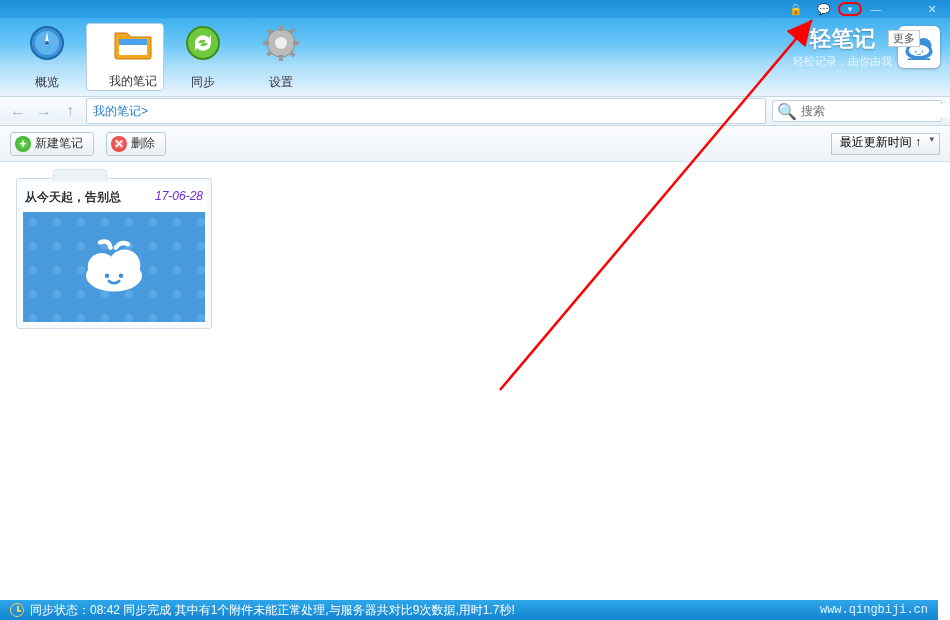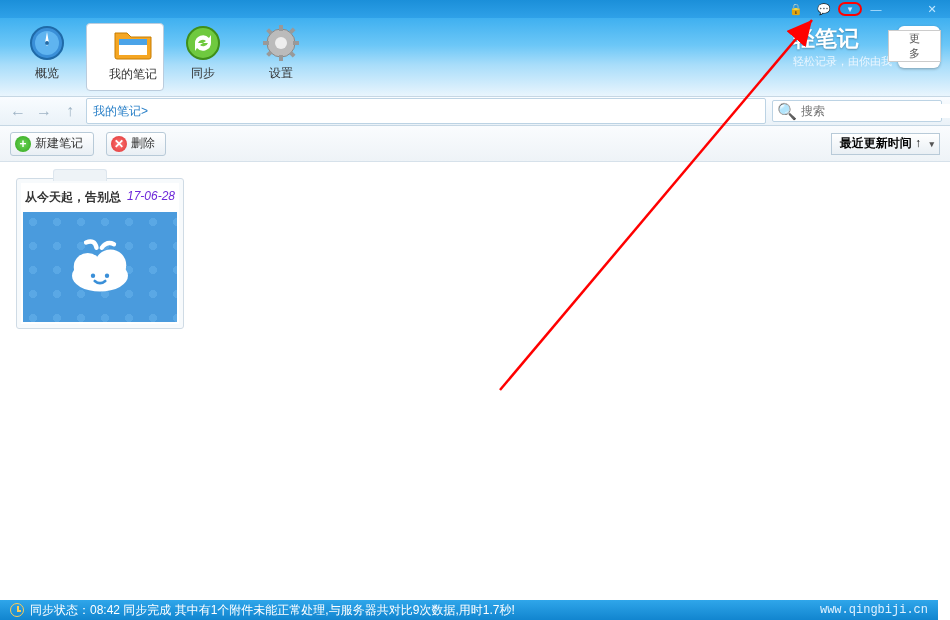--- a/index.html
+++ b/index.html
@@ -5,51 +5,51 @@
 * { margin: 0; padding: 0; box-sizing: border-box; font-family: "Microsoft YaHei", Arial, sans-serif; }
 body { width: 950px; height: 620px; overflow: hidden; background: #fff; position: relative; }
 
 
 .titlebar { height: 18px; background: linear-gradient(#1b8fd9, #2fa1e8); display: flex; justify-content: flex-end; align-items: center; padding-right: 4px; }
 .titlebar .sys-icon { width: 28px; height: 14px; display: flex; align-items: center; justify-content: center; color: #bfe6ff; font-size: 11px; cursor: pointer; }
 .titlebar .dropdown-highlight { width: 24px; height: 14px; border: 2px solid #ff0000; border-radius: 7px; display: flex; align-items: center; justify-content: center; }
 
 
 .toolbar { height: 78px; background: linear-gradient(180deg, #3fb0f0 0%, #6cc7f7 35%, #a8ddfa 60%, #e9f5fd 100%); display: flex; align-items: center; padding: 4px 8px; position: relative; }
-.tool-item { width: 78px; height: 68px; display: flex; flex-direction: column; align-items: center; justify-content: flex-start; border-radius: 4px; cursor: pointer; font-size: 12px; color: #333; }
+.tool-item { width: 78px; height: 68px; display: flex; flex-direction: column; align-items: center; justify-content: space-between; border-radius: 4px; cursor: pointer; font-size: 12px; color: #333; }
 .tool-item.active { background: #fff; border: 1px solid #bcd; padding-left: 16px; }
 .tool-item .ico { width: 40px; height: 40px; display: flex; align-items: center; justify-content: center; }
 .tool-item span { margin-top: 2px; }
 
 .brand { position: absolute; right: 10px; top: 6px; display: flex; align-items: center; gap: 6px; }
-.brand-text { color: #fff; text-align: left; }
+.brand-text { color: #fff; text-align: center; }
 .brand-title { font-size: 22px; font-weight: bold; text-shadow: 0 1px 2px rgba(0,0,0,.3); }
 .brand-sub { font-size: 11px; color: #eaf6ff; }
 .brand-logo { width: 42px; height: 42px; background: #fff; border-radius: 6px; box-shadow: 0 1px 3px rgba(0,0,0,.3); display: flex; align-items: center; justify-content: center; }
-.more-badge { position: absolute; left: -10px; top: 4px; background: #fff; border: 1px solid #ccc; font-size: 11px; padding: 0 20px; color: #555; }
+.more-badge { position: absolute; left: -10px; top: 4px; background: #fff; border: 1px solid #ccc; font-size: 11px; padding: 0 4px; color: #555; }
 
 
 .navrow { height: 30px; background: linear-gradient(#f9fcff, #eaf2f8); border-top: 1px solid #c6d7e4; border-bottom: 1px solid #c6d7e4; display: flex; align-items: center; padding: 0 8px; gap: 6px; }
 .navbtn { width: 20px; height: 20px; color: #9fb4c5; font-size: 16px; display: flex; align-items: center; justify-content: center; cursor: pointer; }
 .breadcrumb { flex: 1; height: 22px; border: 1px solid #bcd3e4; background: #fff; border-radius: 2px; padding: 12px 6px; font-size: 12px; color: #2a80c8; display: flex; align-items: center; }
 .search { width: 170px; height: 22px; border: 1px solid #bcd3e4; background: #fff; border-radius: 2px; display: flex; align-items: center; padding: 0 4px; gap: 4px; }
 .search input { border: none; outline: none; flex: 1; font-size: 12px; color: #555; }
 
 
 .actionrow { height: 36px; background: linear-gradient(#fafcfe, #eef3f7); border-bottom: 1px solid #d6e1ea; display: flex; align-items: center; padding: 0 10px; gap: 12px; }
 .btn { height: 24px; border: 1px solid #b8cad8; border-radius: 3px; background: linear-gradient(#fff, #e9eff4); display: flex; align-items: center; padding: 0 10px 0 4px; font-size: 12px; color: #333; cursor: pointer; gap: 4px; }
 .btn .circ { width: 16px; height: 16px; border-radius: 50%; display: flex; align-items: center; justify-content: center; color: #fff; font-size: 12px; font-weight: bold; }
 .circ.green { background: radial-gradient(#6fd65a, #2fa51a); }
 .circ.red { background: radial-gradient(#f77, #d33); }
-.sortbtn { margin-left: auto; height: 22px; border: 1px solid #b8cad8; background: linear-gradient(#fff, #e9eff4); font-size: 12px; padding: 0 18px 0 8px; position: relative; cursor: pointer; display: flex; align-items: center; font-weight: bold; }
+.sortbtn { margin-left: auto; height: 22px; border: 1px solid #b8cad8; background: linear-gradient(#fff, #e9eff4); font-size: 12px; padding: 0 18px 0 8px; position: relative; cursor: pointer; display: flex; align-items: flex-start; }
 .sortbtn::after { content: "▾"; position: absolute; right: 5px; font-size: 9px; color: #555; }
 
 
 .content { position: absolute; top: 162px; bottom: 20px; left: 0; right: 0; background: #fff; padding: 16px; }
-.note-card { width: 168px; border: 1px solid #cfdbe5; border-radius: 3px; background: #fff; box-shadow: inset 0 0 0 4px #f7fafc; position: relative; }
+.note-card { width: 196px; border: 1px solid #cfdbe5; border-radius: 3px; background: #fff; box-shadow: inset 0 0 0 4px #f7fafc; position: relative; }
 .note-card .tab { position: absolute; top: -10px; left: 36px; width: 54px; height: 12px; background: #eef3f7; border: 1px solid #dde6ee; border-bottom: none; border-radius: 3px 3px 0 0; }
 .note-card .title-row { display: flex; justify-content: space-between; padding: 10px 8px 6px; font-size: 12px; }
 .note-card .title-row .t { color: #333; font-weight: bold; white-space: nowrap; overflow: hidden; }
 .note-card .title-row .d { color: #6d28d9; font-style: italic; }
 .note-card .thumb { margin: 0 6px 6px; height: 110px; background: #4a9bdd; background-image: radial-gradient(circle at 10px 10px, #5aa8e5 4px, transparent 4px); background-size: 24px 24px; display: flex; align-items: center; justify-content: center; }
 
 
 .statusbar { position: absolute; bottom: 0; left: 0; right: 12px; height: 20px; background: linear-gradient(#2fa6ea, #1185cf); display: flex; align-items: center; padding: 0 10px; font-size: 12px; color: #fff; }
 .statusbar .clock-ico { width: 14px; height: 14px; border: 1.5px solid #ffcc55; border-radius: 50%; margin-right: 6px; position: relative; }
 .statusbar .clock-ico::before, .statusbar .clock-ico::after { content: ""; position: absolute; background: #ffcc55; left: 50%; top: 50%; transform-origin: left top; }

